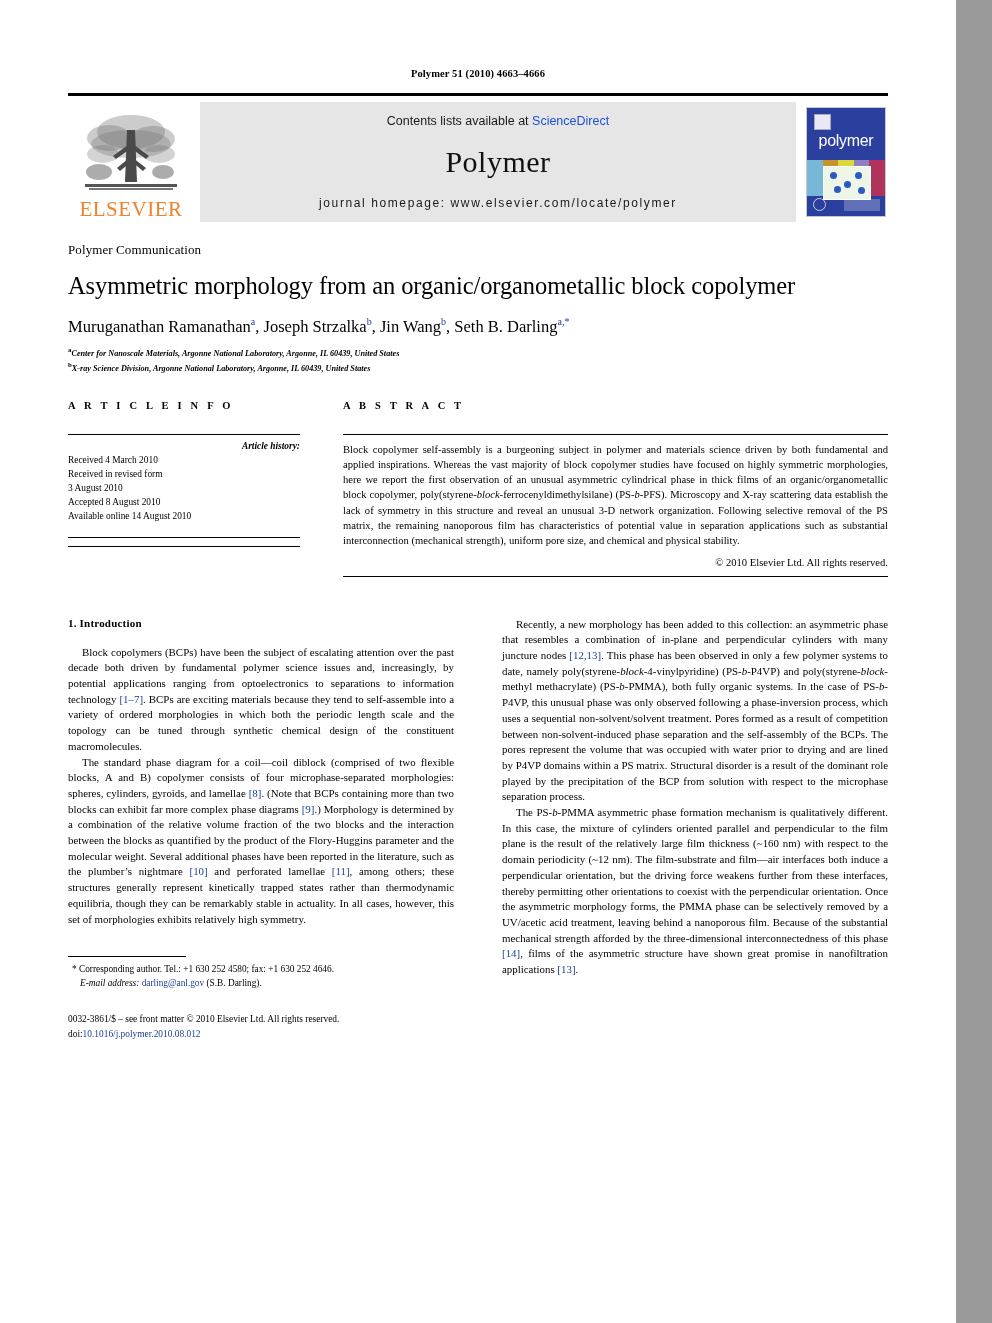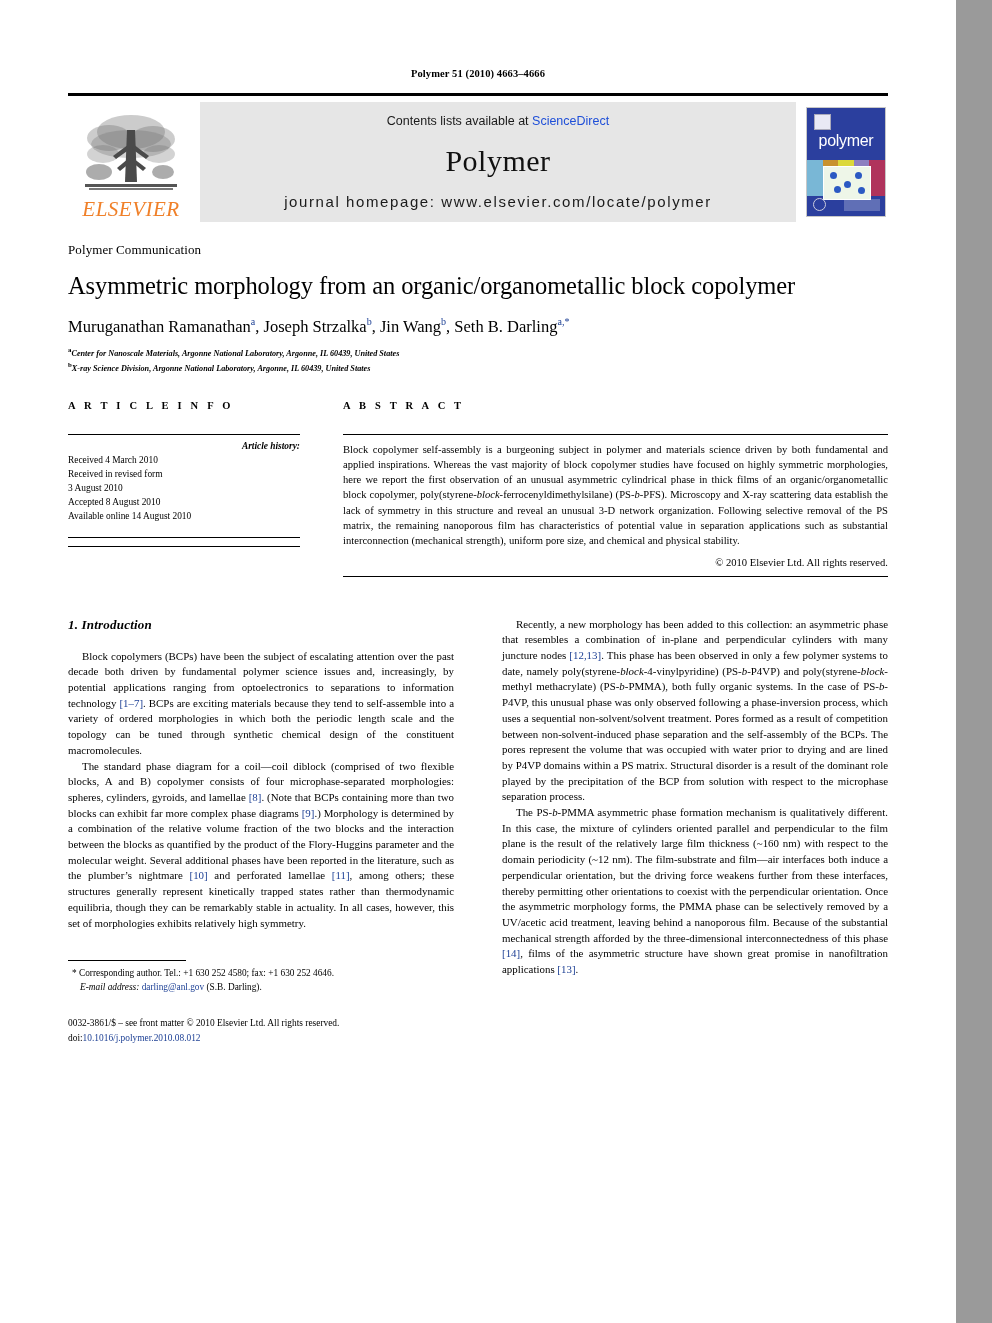--- a/index.html
+++ b/index.html
@@ -74,21 +74,20 @@
   }
   #elsevier-tree { width: 104px; height: 88px; display:block; }
   #elsevier-wordmark {
     font-family: "Liberation Serif", serif;
     font-size: 21px;
     letter-spacing: 0.5px;
     color: #f08029;
     line-height: 1;
     margin-top: 1px;
     font-weight: 400;
-    font-style: italic;
   }
 
   #journal-banner {
     flex: 1 1 auto;
     background: #e6e6e6;
     margin: 0 8px 0 6px;
     position: relative;
     display: flex;
     flex-direction: column;
     justify-content: space-between;
@@ -103,21 +102,21 @@
   }
   #sciencedirect-link { color: #1f4fd8; }
   #journal-title {
     font-family: "Liberation Serif", serif;
     font-size: 30px;
     letter-spacing: 0.5px;
     color: #111;
   }
   #journal-homepage {
     font-family: "Liberation Sans", sans-serif;
-    font-size: 15px;
+    font-size: 12px;
     letter-spacing: 1.6px;
     color: #1a1a1a;
   }
 
   
   #cover-block {
     flex: 0 0 84px;
     width: 84px;
     display: flex;
     align-items: center;
@@ -227,25 +226,24 @@
   
   #body-columns {
     margin-top: 40px;
     display: flex;
     align-items: flex-start;
   }
   .col { width: 386px; flex: 0 0 386px; }
   .col-gap { flex: 0 0 48px; }
 
   h2.h-section {
-    font-size: 13px;
+    font-size: 11px;
     font-weight: bold;
     margin: 0 0 16px 0;
     letter-spacing: 0.2px;
-    font-style: italic;
   }
   p.body-p {
     font-size: 10.9px;
     line-height: 1.44;
     text-align: justify;
     margin: 0;
     text-indent: 14px;
   }
   p.body-p + p.body-p { margin-top: 0; }
   .ref { color: #1c3f94; }

